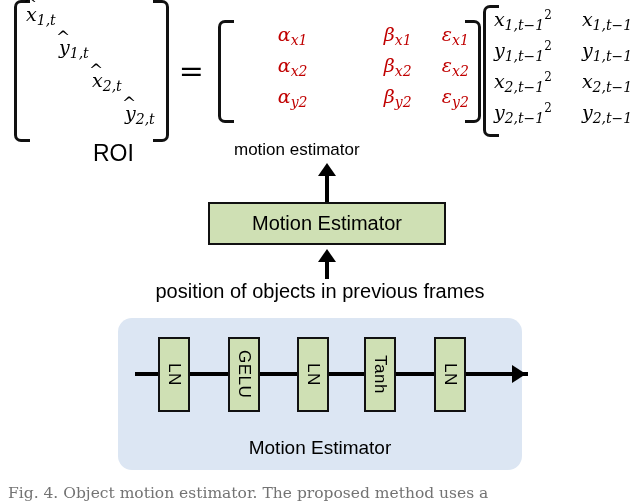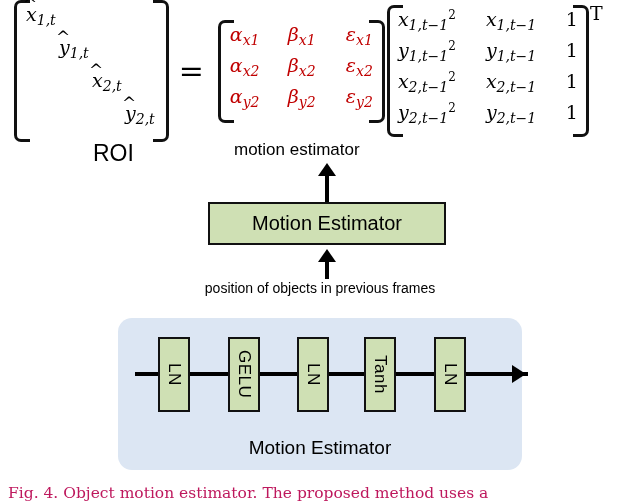--- a/index.html
+++ b/index.html
@@ -43,21 +43,21 @@
   
   #equals-sign{
     font-family:"DejaVu Serif", serif;font-size:30px;margin:0 12px 0 10px;
     line-height:1;
   }
   
   #param-matrix{margin-left:2px;}
   #param-matrix .cells{padding:5px 12px;}
   #param-matrix .mrow{height:31px;}
   #param-matrix .mcell{color:#c00000;}
-  .pc{width:58px;display:inline-block;}
+  .pc{width:58px;display:inline-block;margin-left:48px;}
   
   #history-matrix{margin-left:2px;}
   #history-matrix .cells{padding:4px 11px;}
   #history-matrix .mrow{height:31px;}
   .hc1{width:88px;display:inline-block;}
   .hc2{width:78px;display:inline-block;}
   .hc3{width:14px;display:inline-block;text-align:right;font-style:normal;}
   #transpose-mark{
     font-family:"DejaVu Serif", serif;font-size:19px;font-style:normal;
     align-self:flex-start;margin-top:2px;margin-left:1px;
@@ -80,21 +80,21 @@
   }
   
   #motion-estimator-box{
     position:absolute;left:208px;top:202px;width:238px;height:43px;
     background:#cfe0b4;border:2.5px solid #111;
     display:flex;align-items:center;justify-content:center;
     font-size:20px;box-sizing:border-box;
   }
   #position-caption{
     position:absolute;left:0;width:640px;top:280px;text-align:center;
-    font-size:14px;
+    font-size:20px;
   }
   
   #pipeline-panel{
     position:absolute;left:118px;top:318px;width:404px;height:152px;
     background:#dce6f3;border-radius:14px;
   }
   #pipeline-track{
     position:absolute;left:135px;top:372px;width:393px;height:4px;background:#000;
   }
   .arrow-head-right{
@@ -117,21 +117,21 @@
   #pipe-block-3{left:364px;}
   #pipe-block-4{left:434px;}
   #pipeline-label{
     position:absolute;left:118px;width:404px;top:437px;text-align:center;
     font-size:19px;
   }
   
   #figure-caption{
     position:absolute;left:8px;top:484px;width:628px;
     font-family:"DejaVu Serif", serif;font-size:15.5px;
-    white-space:nowrap;overflow:hidden;color:#be185d;
+    white-space:nowrap;overflow:hidden;color:#737373;
   }
 </style>
 </head>
 <body>
 
 <div class="eq-row">
 
   <div class="matrix" id="roi-matrix">
     <span class="br l"></span>
     <span class="br r"></span>

